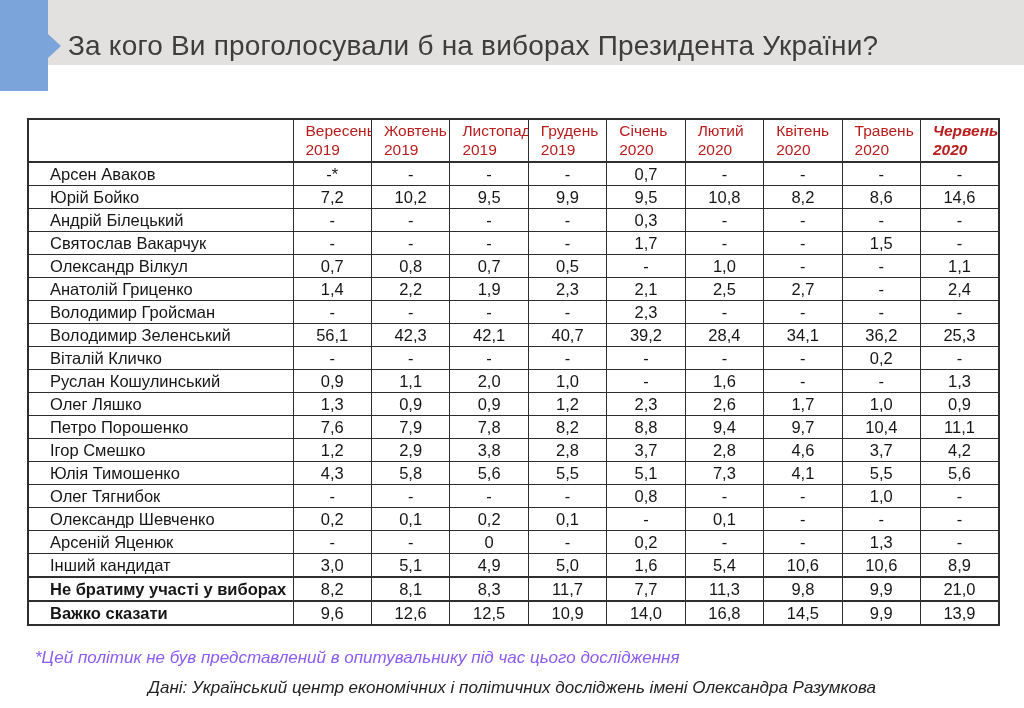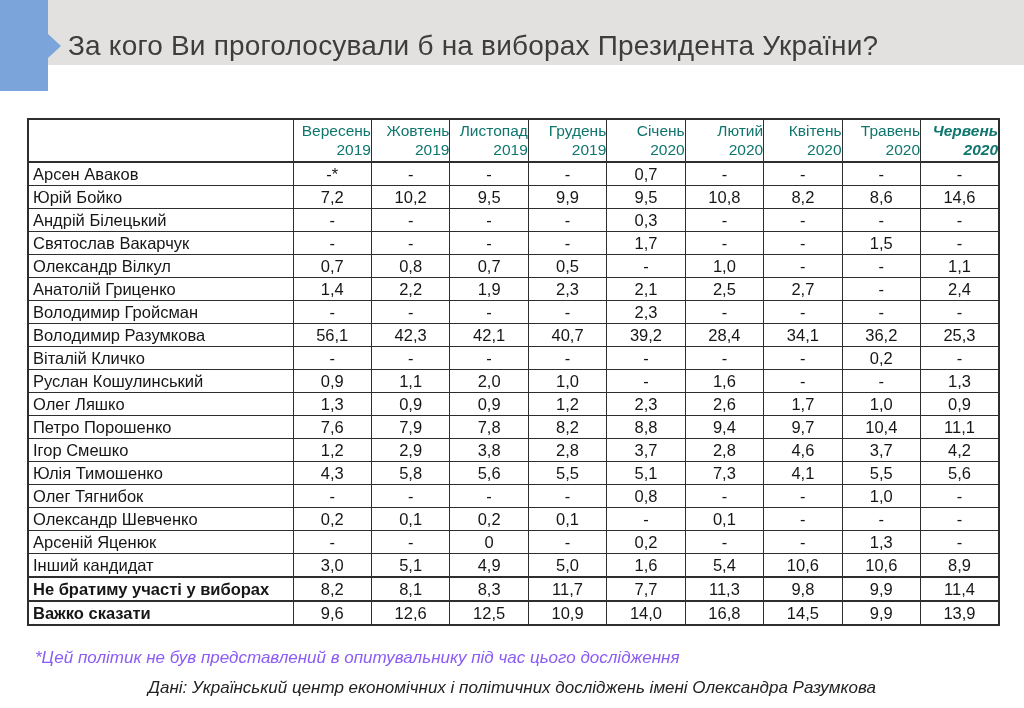--- a/index.html
+++ b/index.html
@@ -48,38 +48,38 @@
     border: 2px solid #2e2e2e;
   }
   table.poll th, table.poll td {
     border: 1px solid #2e2e2e;
     overflow: hidden;
   }
   table.poll thead th {
     font-weight: 400;
     font-size: 15.5px;
     line-height: 19px;
-    padding: 1px 0 2px 0;
-    text-align: right;
+    padding: 1px 0 2px 12px;
+    text-align: left;
     border-bottom: 2px solid #2e2e2e;
-    color: #0f766e;
+    color: #b91c1c;
   }
   table.poll thead th.emph { font-weight: 700; font-style: italic; }
   table.poll thead th.corner { border-bottom: 2px solid #2e2e2e; }
   table.poll td {
     font-size: 16.5px;
     height: 23px;
     padding: 0 2px;
     text-align: center;
     line-height: 22px;
     color: #161616;
   }
   table.poll td.name {
     text-align: left;
-    padding-left: 4px;
+    padding-left: 21px;
   }
   table.poll td.bold { font-weight: 700; }
   table.poll tr.sep td { border-top: 2px solid #2e2e2e; }
 
   
   .footnote {
     position: absolute; left: 35px; top: 648px;
     font-style: italic;
     font-size: 17px;
     color: #8b5cf6;
@@ -234,21 +234,21 @@
         <td>-</td>
         <td>-</td>
         <td>-</td>
         <td>2,3</td>
         <td>-</td>
         <td>-</td>
         <td>-</td>
         <td>-</td>
       </tr>
       <tr>
-        <td class="name">Володимир Разумкова</td>
+        <td class="name">Володимир Зеленський</td>
         <td>56,1</td>
         <td>42,3</td>
         <td>42,1</td>
         <td>40,7</td>
         <td>39,2</td>
         <td>28,4</td>
         <td>34,1</td>
         <td>36,2</td>
         <td>25,3</td>
       </tr>
@@ -375,21 +375,21 @@
       <tr class="sep">
         <td class="name bold">Не братиму участі у виборах</td>
         <td>8,2</td>
         <td>8,1</td>
         <td>8,3</td>
         <td>11,7</td>
         <td>7,7</td>
         <td>11,3</td>
         <td>9,8</td>
         <td>9,9</td>
-        <td>11,4</td>
+        <td>21,0</td>
       </tr>
       <tr class="sep">
         <td class="name bold">Важко сказати</td>
         <td>9,6</td>
         <td>12,6</td>
         <td>12,5</td>
         <td>10,9</td>
         <td>14,0</td>
         <td>16,8</td>
         <td>14,5</td>

